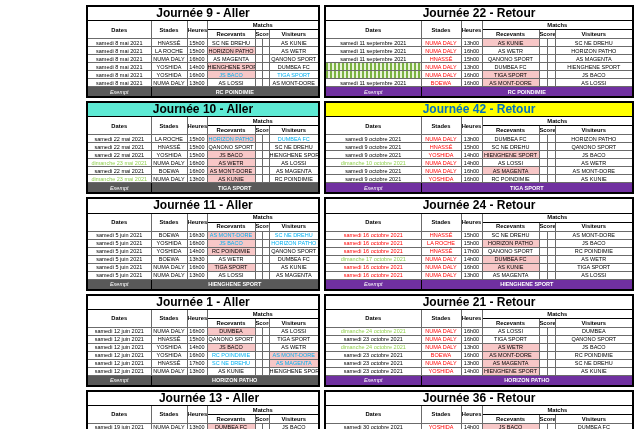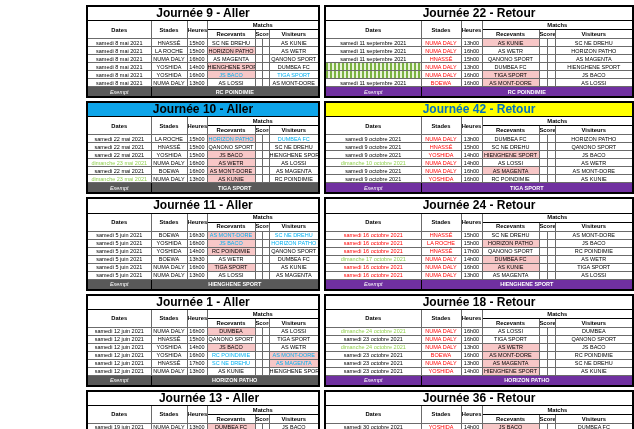--- a/index.html
+++ b/index.html
@@ -216,21 +216,21 @@
       <col class="c-date">
             <col class="c-stade">
             <col class="c-heure">
       <col class="c-home">
             <col class="c-s1">
             <col class="c-s2">
             <col class="c-away">
     </colgroup>
     <thead>
       <tr>
-        <th class="title" colspan="7" style="background: #0ea5e9; color: rgb(0, 0, 0);">Journée 10 - Aller</th>
+        <th class="title" colspan="7" style="background: #5eead4; color: rgb(0, 0, 0);">Journée 10 - Aller</th>
       </tr>
       <tr>
         <th class="hdr" rowspan="2">Dates</th>
         <th class="hdr" rowspan="2">Stades</th>
         <th class="hdr" rowspan="2">Heures</th>
         <th class="hdr matchs" colspan="4">Matchs</th>
       </tr>
       <tr>
         <th class="hdr">Recevants</th>
         <th class="hdr" colspan="2">Scores</th>
@@ -658,21 +658,21 @@
       <col class="c-date">
             <col class="c-stade">
             <col class="c-heure">
       <col class="c-home">
             <col class="c-s1">
             <col class="c-s2">
             <col class="c-away">
     </colgroup>
     <thead>
       <tr>
-        <th class="title" colspan="7" style="background: rgb(255, 255, 255); color: rgb(0, 0, 0);">Journée 18 - Retour</th>
+        <th class="title" colspan="7" style="background: rgb(255, 255, 255); color: rgb(0, 0, 0);">Journée 21 - Retour</th>
       </tr>
       <tr>
         <th class="hdr" rowspan="2">Dates</th>
         <th class="hdr" rowspan="2">Stades</th>
         <th class="hdr" rowspan="2">Heures</th>
         <th class="hdr matchs" colspan="4">Matchs</th>
       </tr>
       <tr>
         <th class="hdr">Recevants</th>
         <th class="hdr" colspan="2">Scores</th>

